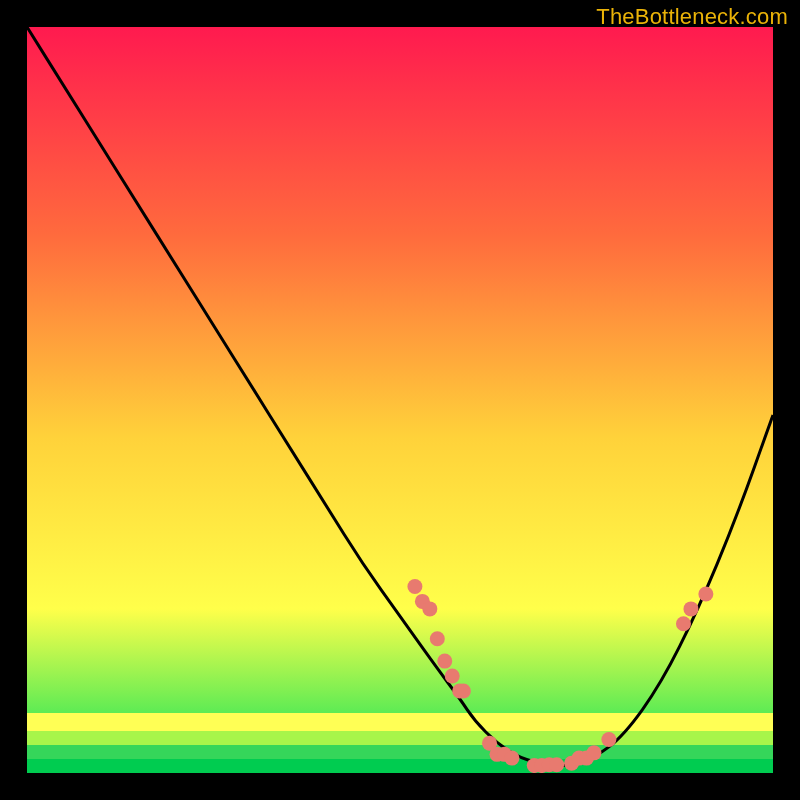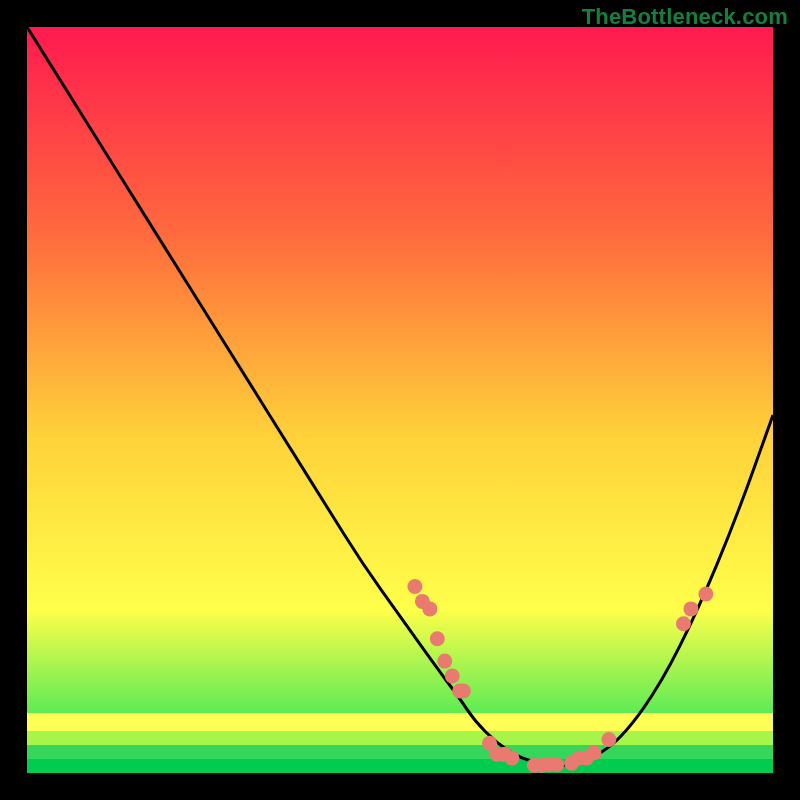--- a/index.html
+++ b/index.html
@@ -14,23 +14,23 @@
   .frame {
     position: relative;
     width: 800px;
     height: 800px;
     background: #000;
   }
   .watermark {
     position: absolute;
     top: 4px;
     right: 12px;
-    color: #15803d;
+    color: #eab308;
     font-size: 22px;
-    font-weight: 700;
+    font-weight: 400;
     letter-spacing: 0.2px;
     z-index: 10;
   }
   .plot-wrap {
     position: absolute;
     left: 27px;
     top: 27px;
     width: 746px;
     height: 746px;
   }

